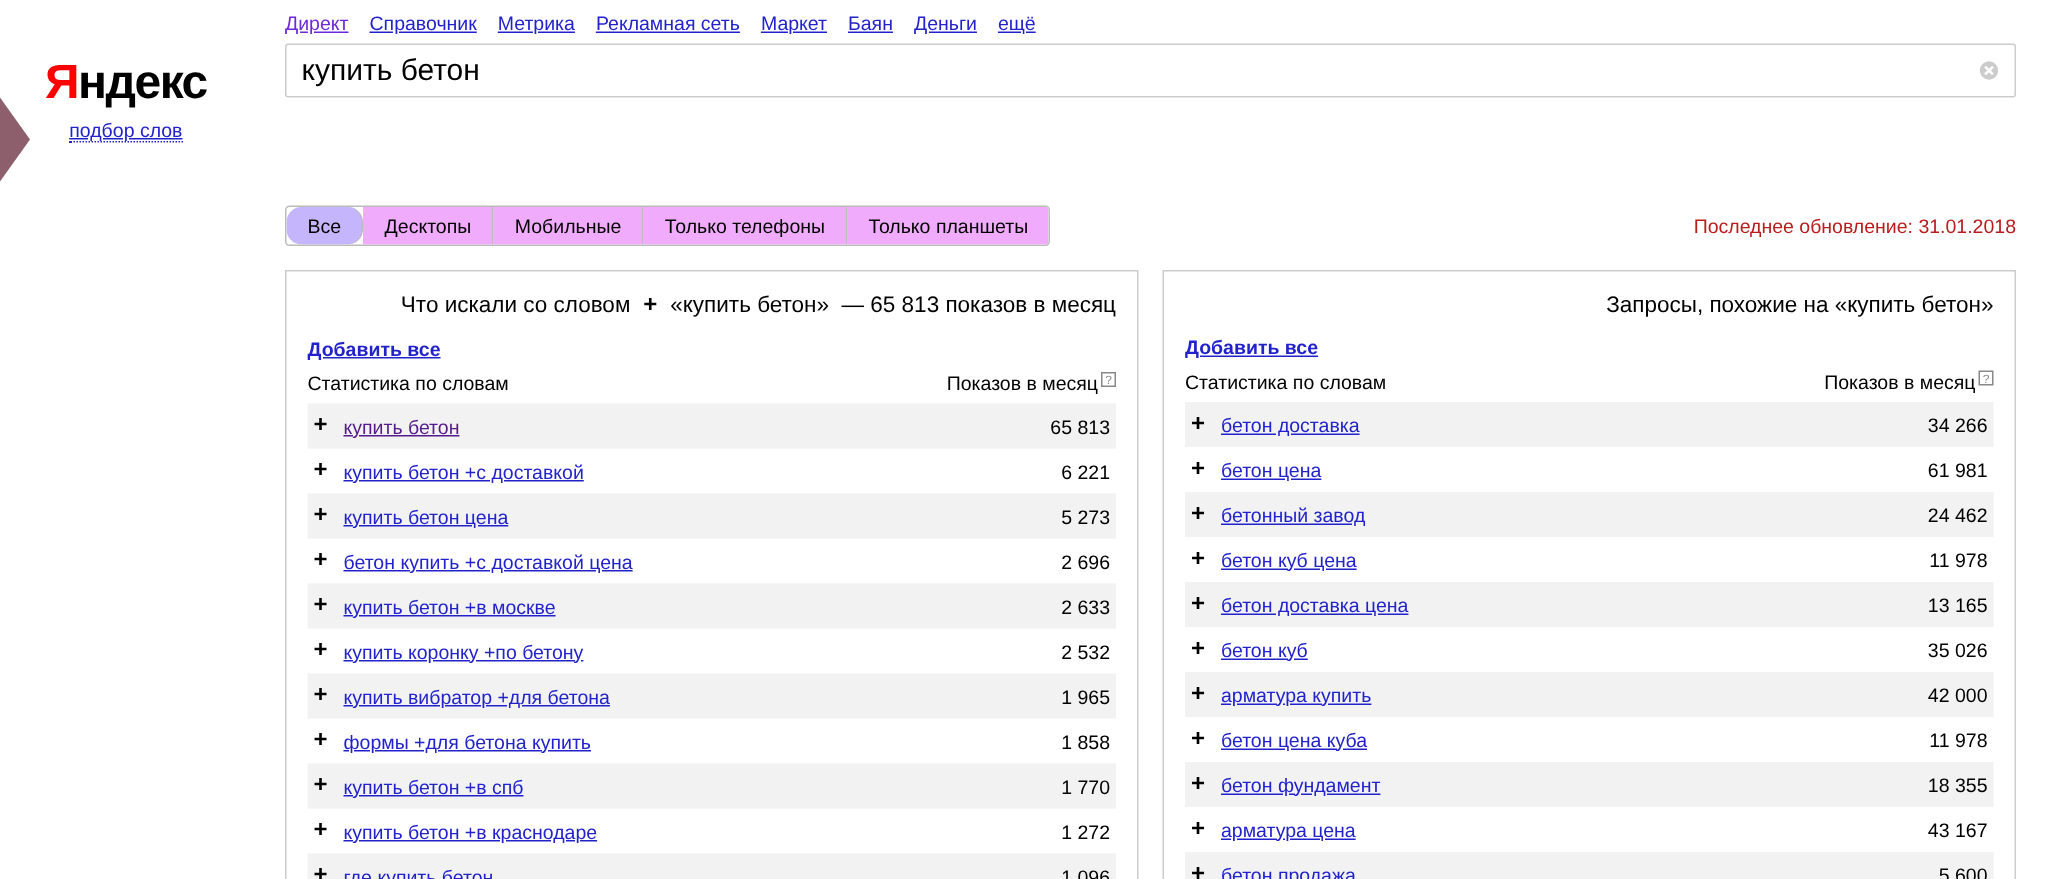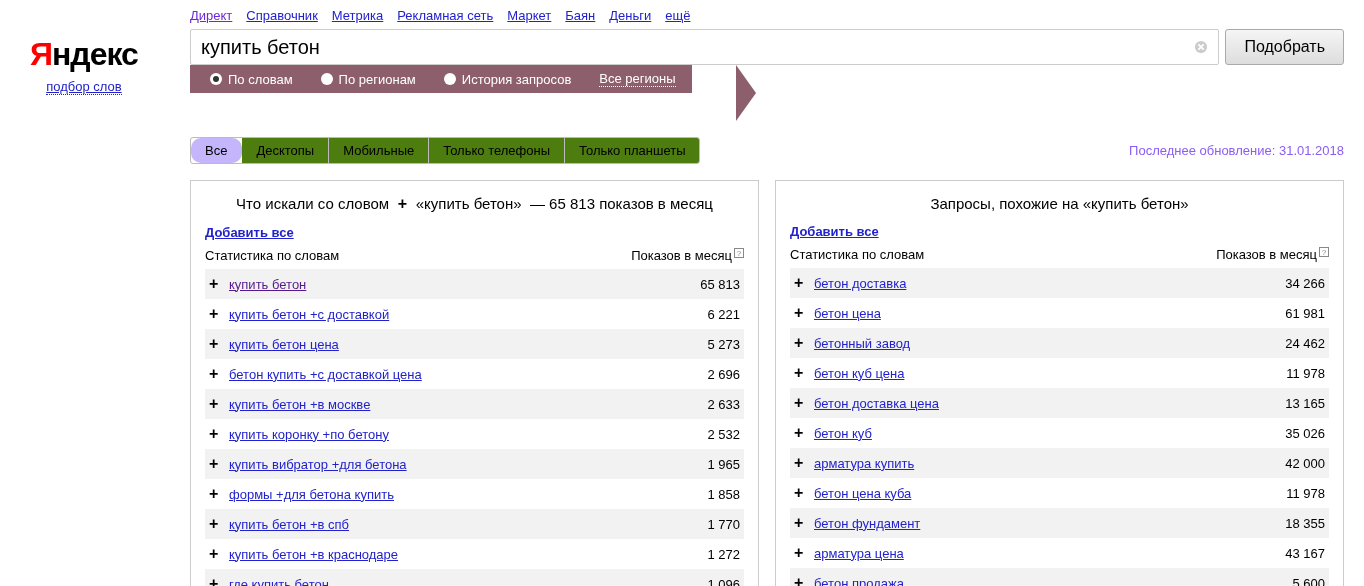--- a/index.html
+++ b/index.html
@@ -20,27 +20,27 @@
 .submit-btn { height: 36px; padding: 0 18px; margin-left: 6px; font-size: 16px; background: linear-gradient(#f5f5f5,#ddd); border: 1px solid #aaa; border-radius: 3px; cursor: pointer; }
 .arrow-right { width: 0; height: 0; border-top: 28px solid transparent; border-bottom: 28px solid transparent; border-left: 20px solid #8d5f6c; }
 .filter-bar { background: #8d5f6c; color: #fff; height: 28px; display: flex; align-items: center; padding: 0 16px 0 20px; margin-left: 190px; margin-right: 44px; position: relative; font-size: 13px; }
 .filter-bar-outer { display: flex; align-items: stretch; }
 .radio-item { display: flex; align-items: center; margin-right: 28px; cursor: pointer; }
 .radio-dot { width: 12px; height: 12px; border-radius: 50%; background: #fff; margin-right: 6px; display: flex; align-items: center; justify-content: center; }
 .radio-dot.checked::after { content: ''; width: 6px; height: 6px; border-radius: 50%; background: #333; }
 .all-regions { margin-left: auto; border-bottom: 1px dotted #fff; cursor: pointer; }
 .tabs-row { display: flex; align-items: center; padding: 16px 20px 8px 190px; }
 .tabs { display: flex; border: 1px solid #bbb; border-radius: 3px; overflow: hidden; }
-.tab { padding: 5px 14px; font-size: 13px; cursor: pointer; border-right: 1px solid #bbb; background: #4d7c0f; }
+.tab { padding: 5px 14px; font-size: 13px; cursor: pointer; border-right: 1px solid #bbb; background: #f0abfc; }
 .tab:last-child { border-right: none; }
 .tab.active { background: #c4b5fd; border-radius: 10px; }
-.update-info { margin-left: auto; font-size: 13px; color: #8b5cf6; }
+.update-info { margin-left: auto; font-size: 13px; color: #b91c1c; }
 .panels { display: flex; gap: 16px; padding: 8px 20px 0 190px; }
 .panel { flex: 1; border: 1px solid #ccc; padding: 14px 14px 0 14px; }
-.panel-title { text-align: center; font-size: 15px; padding-bottom: 12px; }
+.panel-title { text-align: right; font-size: 15px; padding-bottom: 12px; }
 .plus-big { font-weight: bold; font-size: 16px; }
 .add-all { color: #22c; text-decoration: underline; font-weight: bold; font-size: 13px; cursor: pointer; display: inline-block; margin-bottom: 4px; }
 .stat-head { display: flex; justify-content: space-between; font-size: 13px; padding: 4px 0 6px 0; }
 .help-box { display: inline-block; width: 10px; height: 10px; border: 1px solid #888; font-size: 8px; line-height: 10px; text-align: center; color: #888; margin-left: 2px; vertical-align: top; }
 .data-row { display: flex; align-items: center; padding: 6px 4px; font-size: 13px; }
 .data-row:nth-child(odd) { background: #f2f2f2; }
 .data-row .plus { font-weight: bold; font-size: 16px; width: 20px; cursor: pointer; }
 .data-row .rlink { color: #22c; text-decoration: underline; cursor: pointer; }
 .data-row .rlink.visited { color: #551a8b; }
 .data-row .rval { margin-left: auto; white-space: nowrap; }
@@ -62,41 +62,23 @@
   <div class="search-row">
     <div class="search-box">
       <input class="search-input" value="купить бетон" style="">
       <span class="clear-icon">
         <svg viewBox="0 0 16 16">
             <circle cx="8" cy="8" r="7" fill="#ccc"></circle>
             <path d="M5 5 L11 11 M11 5 L5 11" stroke="#fff" stroke-width="2"></path>
           </svg>
       </span>
     </div>
-    <button class="submit-btn">Подобрать</button>
   </div>
 
   <div class="filter-bar-outer">
-    <div class="filter-bar">
-      <div id="radios" style="display:flex;">
-          <div class="radio-item">
-            <span class="radio-dot checked"></span>
-            <span>По словам</span>
-          </div>
-          <div class="radio-item">
-            <span class="radio-dot"></span>
-            <span>По регионам</span>
-          </div>
-          <div class="radio-item">
-            <span class="radio-dot"></span>
-            <span>История запросов</span>
-          </div>
-        </div>
-      <span class="all-regions">Все регионы</span>
-    </div>
     <div class="arrow-right"></div>
   </div>
 
   <div class="tabs-row">
     <div class="tabs" id="tabs">
         <div class="tab active">Все</div>
         <div class="tab">Десктопы</div>
         <div class="tab">Мобильные</div>
         <div class="tab">Только телефоны</div>
         <div class="tab">Только планшеты</div>

